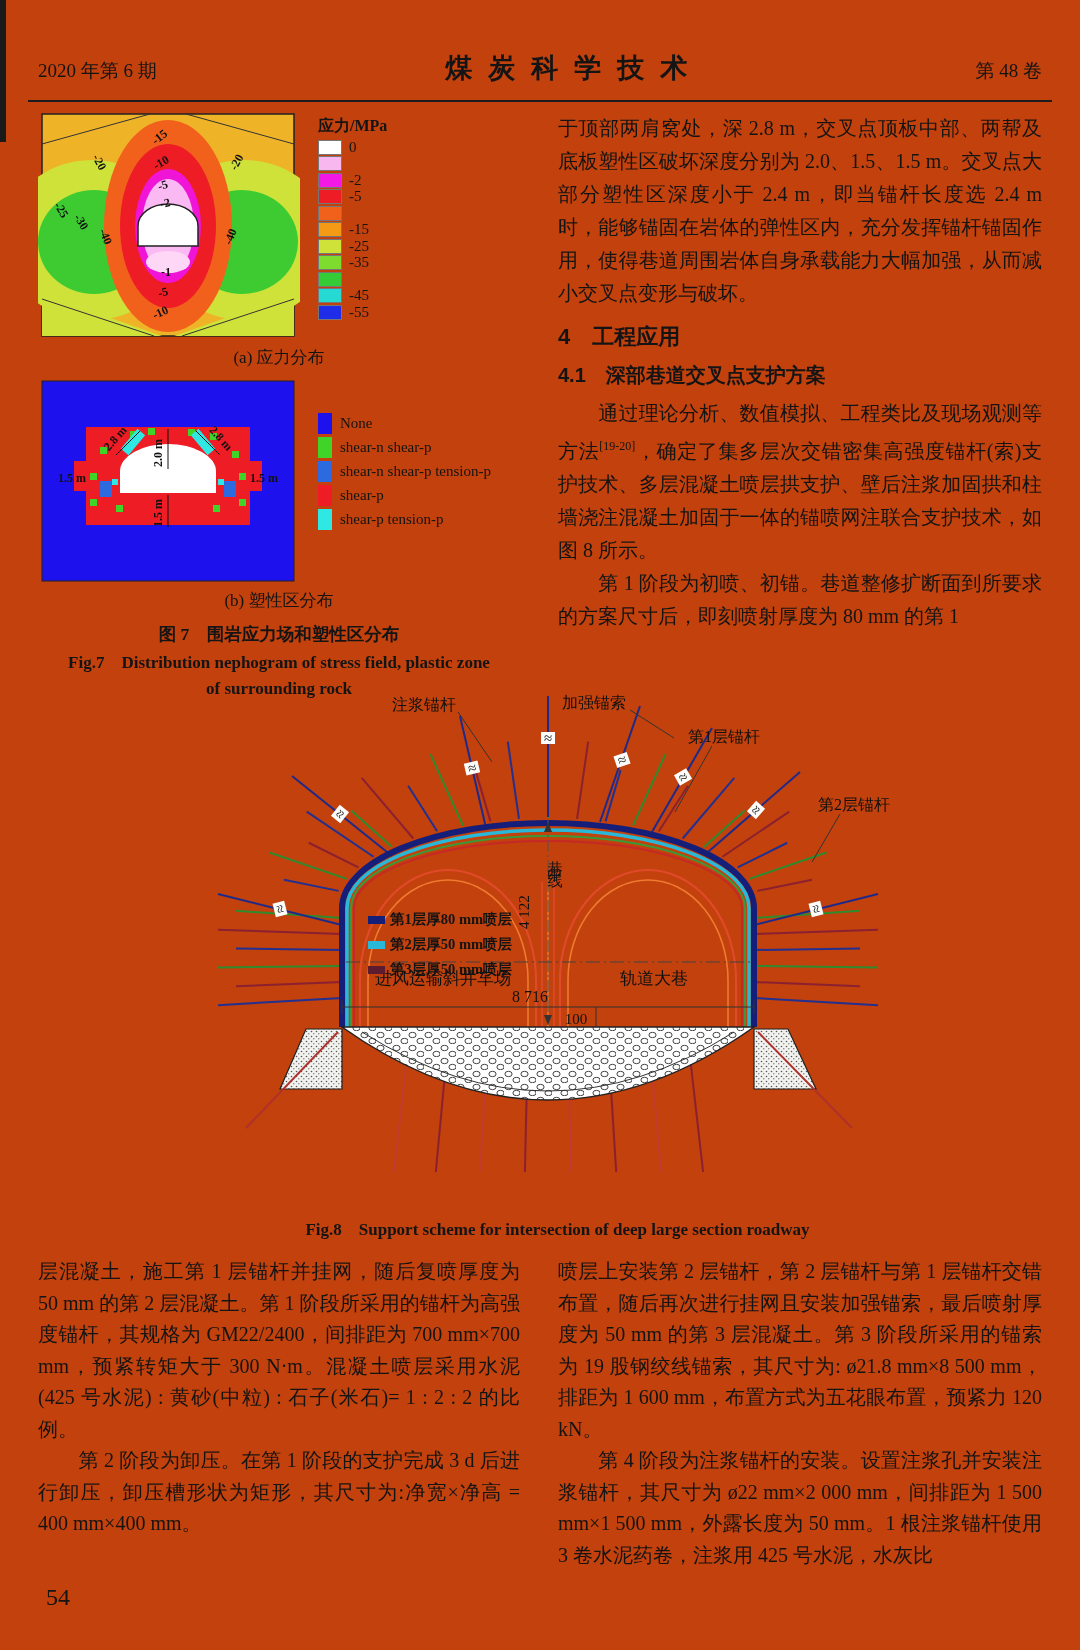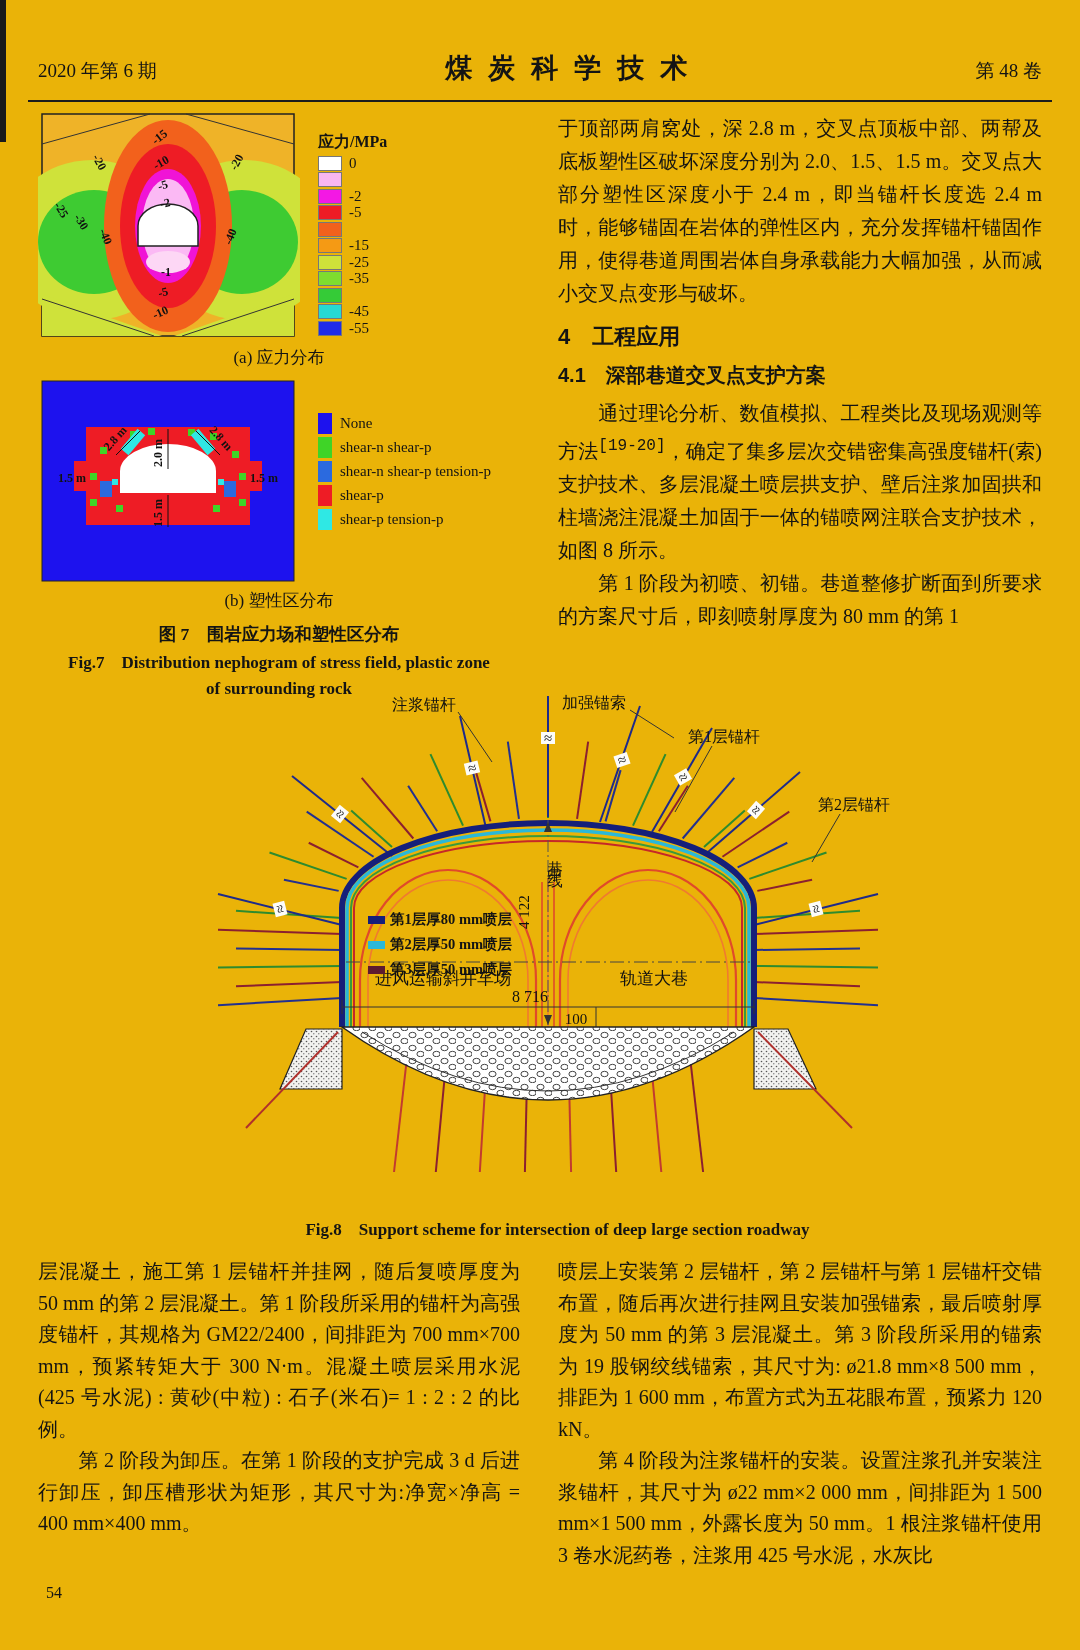--- a/index.html
+++ b/index.html
@@ -1,60 +1,60 @@
 <!DOCTYPE html>
 <html><head>
 <meta charset="utf-8">
 <style>
   html,body{margin:0;padding:0;background:#e9e9e9;}
-  .page{position:relative;width:1080px;height:1650px;background:#eab308;
+  .page{position:relative;width:1080px;height:1650px;background:#c2410c;
         font-family:"Liberation Serif","DejaVu Serif",serif;color:#141414;overflow:hidden;}
   .scan-bar{position:absolute;left:0;top:0;width:6px;height:142px;background:#1a1a1a;}
   
   .hdr{position:absolute;left:38px;right:38px;top:50px;display:flex;justify-content:space-between;align-items:baseline;}
   .hdr .issue,.hdr .vol{font-size:19px;}
   .hdr .journal{font-size:27px;font-weight:700;letter-spacing:16px;transform:translateX(8px);}
   .hdr-rule{position:absolute;left:28px;right:28px;top:100px;border-top:2.5px solid #1c1c1c;}
   
   .col{position:absolute;width:482px;}
   .col p{margin:0;text-align:justify;font-size:20px;line-height:33px;}
   .rc{left:558px;top:112px;width:484px;}
   .bl{left:38px;top:1256px;}
   .br{left:558px;top:1256px;width:484px;}
   .bl p,.br p{line-height:31.5px;}
   .h4{font-family:"Liberation Sans","DejaVu Sans",sans-serif;font-weight:700;font-size:22px;margin:12px 0 10px 0;}
   .h41{font-family:"Liberation Sans","DejaVu Sans",sans-serif;font-weight:700;font-size:20px;margin:2px 0 8px 0;}
-  sup{font-size:16px;font-family:Liberation Mono, monospace;}
+  sup{font-size:12px;}
   
   .fig7{position:absolute;left:38px;top:112px;width:482px;}
   .f7row{display:flex;align-items:flex-start;}
   .f7row svg{flex:0 0 auto;}
   .subcap{text-align:center;font-size:17px;margin:4px 0 10px 0;}
-  .lgcol{margin-left:18px;margin-top:20px;}
+  .lgcol{margin-left:18px;margin-top:4px;}
   .lg-title{font-size:16px;font-weight:600;margin-bottom:2px;}
   .lg-row{display:flex;align-items:center;margin:0;}
   .lg7a .lg-row{height:16.5px;}
   .lg7a .lg-sw{width:24px;height:15px;display:inline-block;border:1px solid #777;box-sizing:border-box;}
   .lg7a .lg-lb{margin-left:7px;font-size:15px;line-height:15px;}
   .lg7b .lg-row{margin-bottom:3px;}
   .lg7b .lg-sw{width:14px;height:21px;display:inline-block;}
   .lg7b .lg-lb{margin-left:8px;font-size:15px;}
   .figcap-cn{text-align:center;font-size:17.5px;font-weight:600;margin-top:6px;}
   .figcap-en{text-align:center;font-size:17px;font-weight:600;margin-top:5px;}
   
   .fig8{position:absolute;left:40px;top:680px;width:1000px;height:505px;}
   .fig8-legend{position:absolute;left:328px;top:230px;}
   .lg8 .lg-row{margin-bottom:6px;}
   .lg8 .lg-sw{width:17px;height:8px;display:inline-block;}
   .lg8 .lg-lb{margin-left:5px;font-size:14.5px;font-weight:600;}
   .center-line-label{position:absolute;left:504px;top:168px;writing-mode:vertical-rl;
       font-size:15.5px;letter-spacing:6px;}
   .fig8cap-cn{position:absolute;left:0;right:0;top:1186px;text-align:center;font-size:17.5px;font-weight:600;}
   .fig8cap-en{position:absolute;left:0;right:0;top:1218px;text-align:center;font-size:17px;font-weight:600;padding-left:35px;}
-  .pagenum{position:absolute;left:46px;top:1584px;font-size:16px;}
+  .pagenum{position:absolute;left:46px;top:1584px;font-size:24px;}
   svg text{font-family:"Liberation Serif","DejaVu Serif",serif;fill:#111;}
   .ct{font-size:12px;font-weight:700;}
   .dm{font-size:12px;font-weight:600;}
 </style>
 </head>
 <body>
 
 <div class="page">
   <div class="scan-bar"></div>
 

